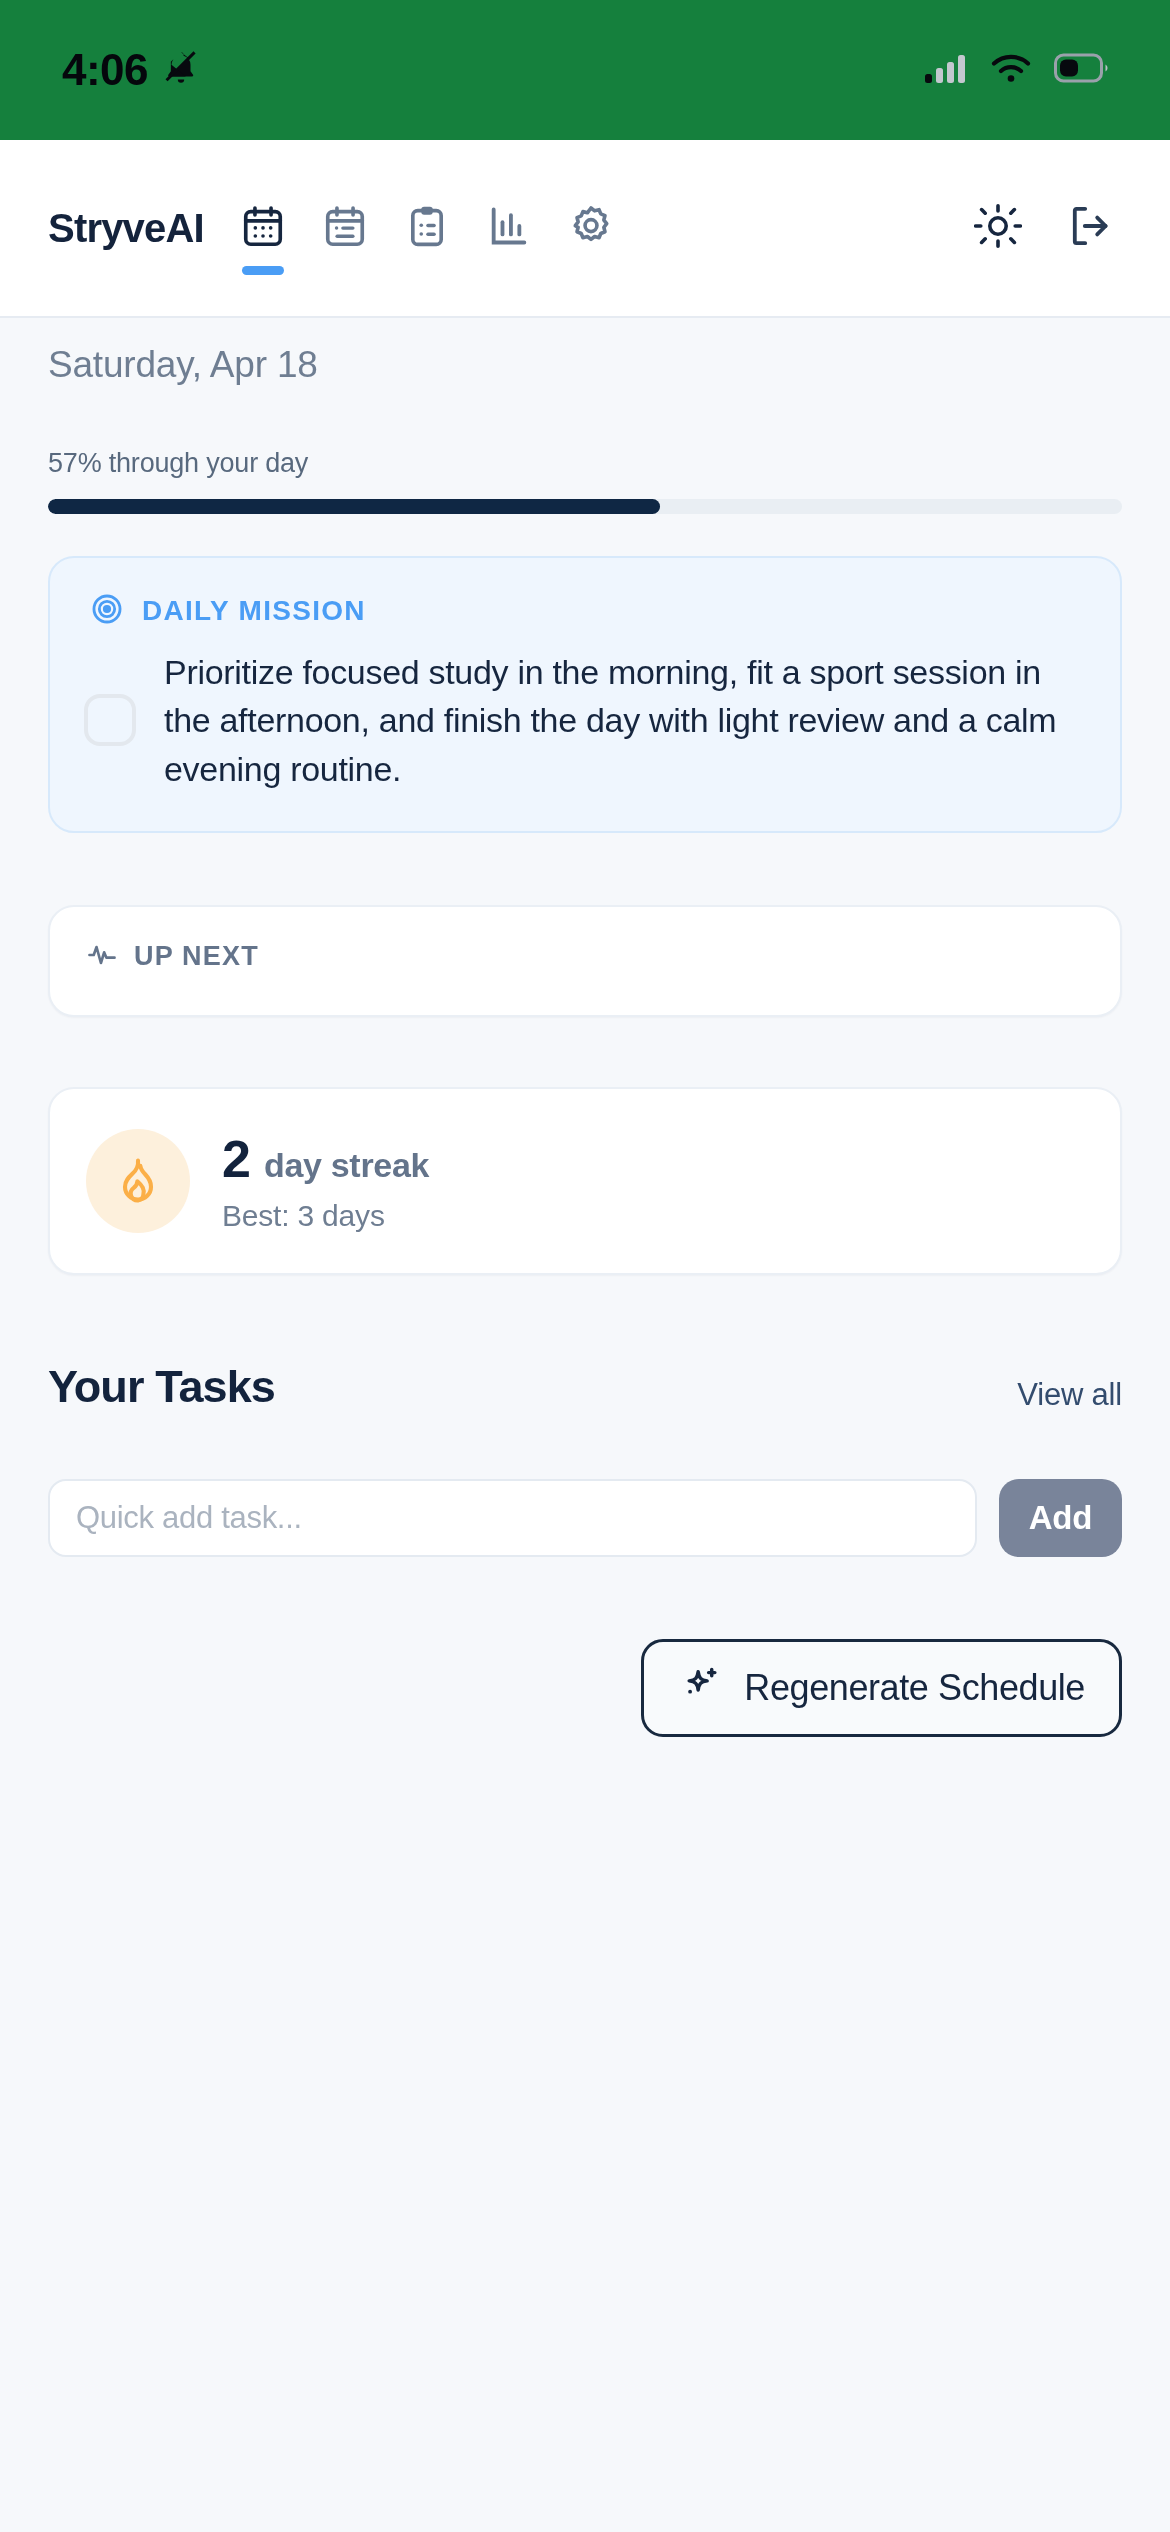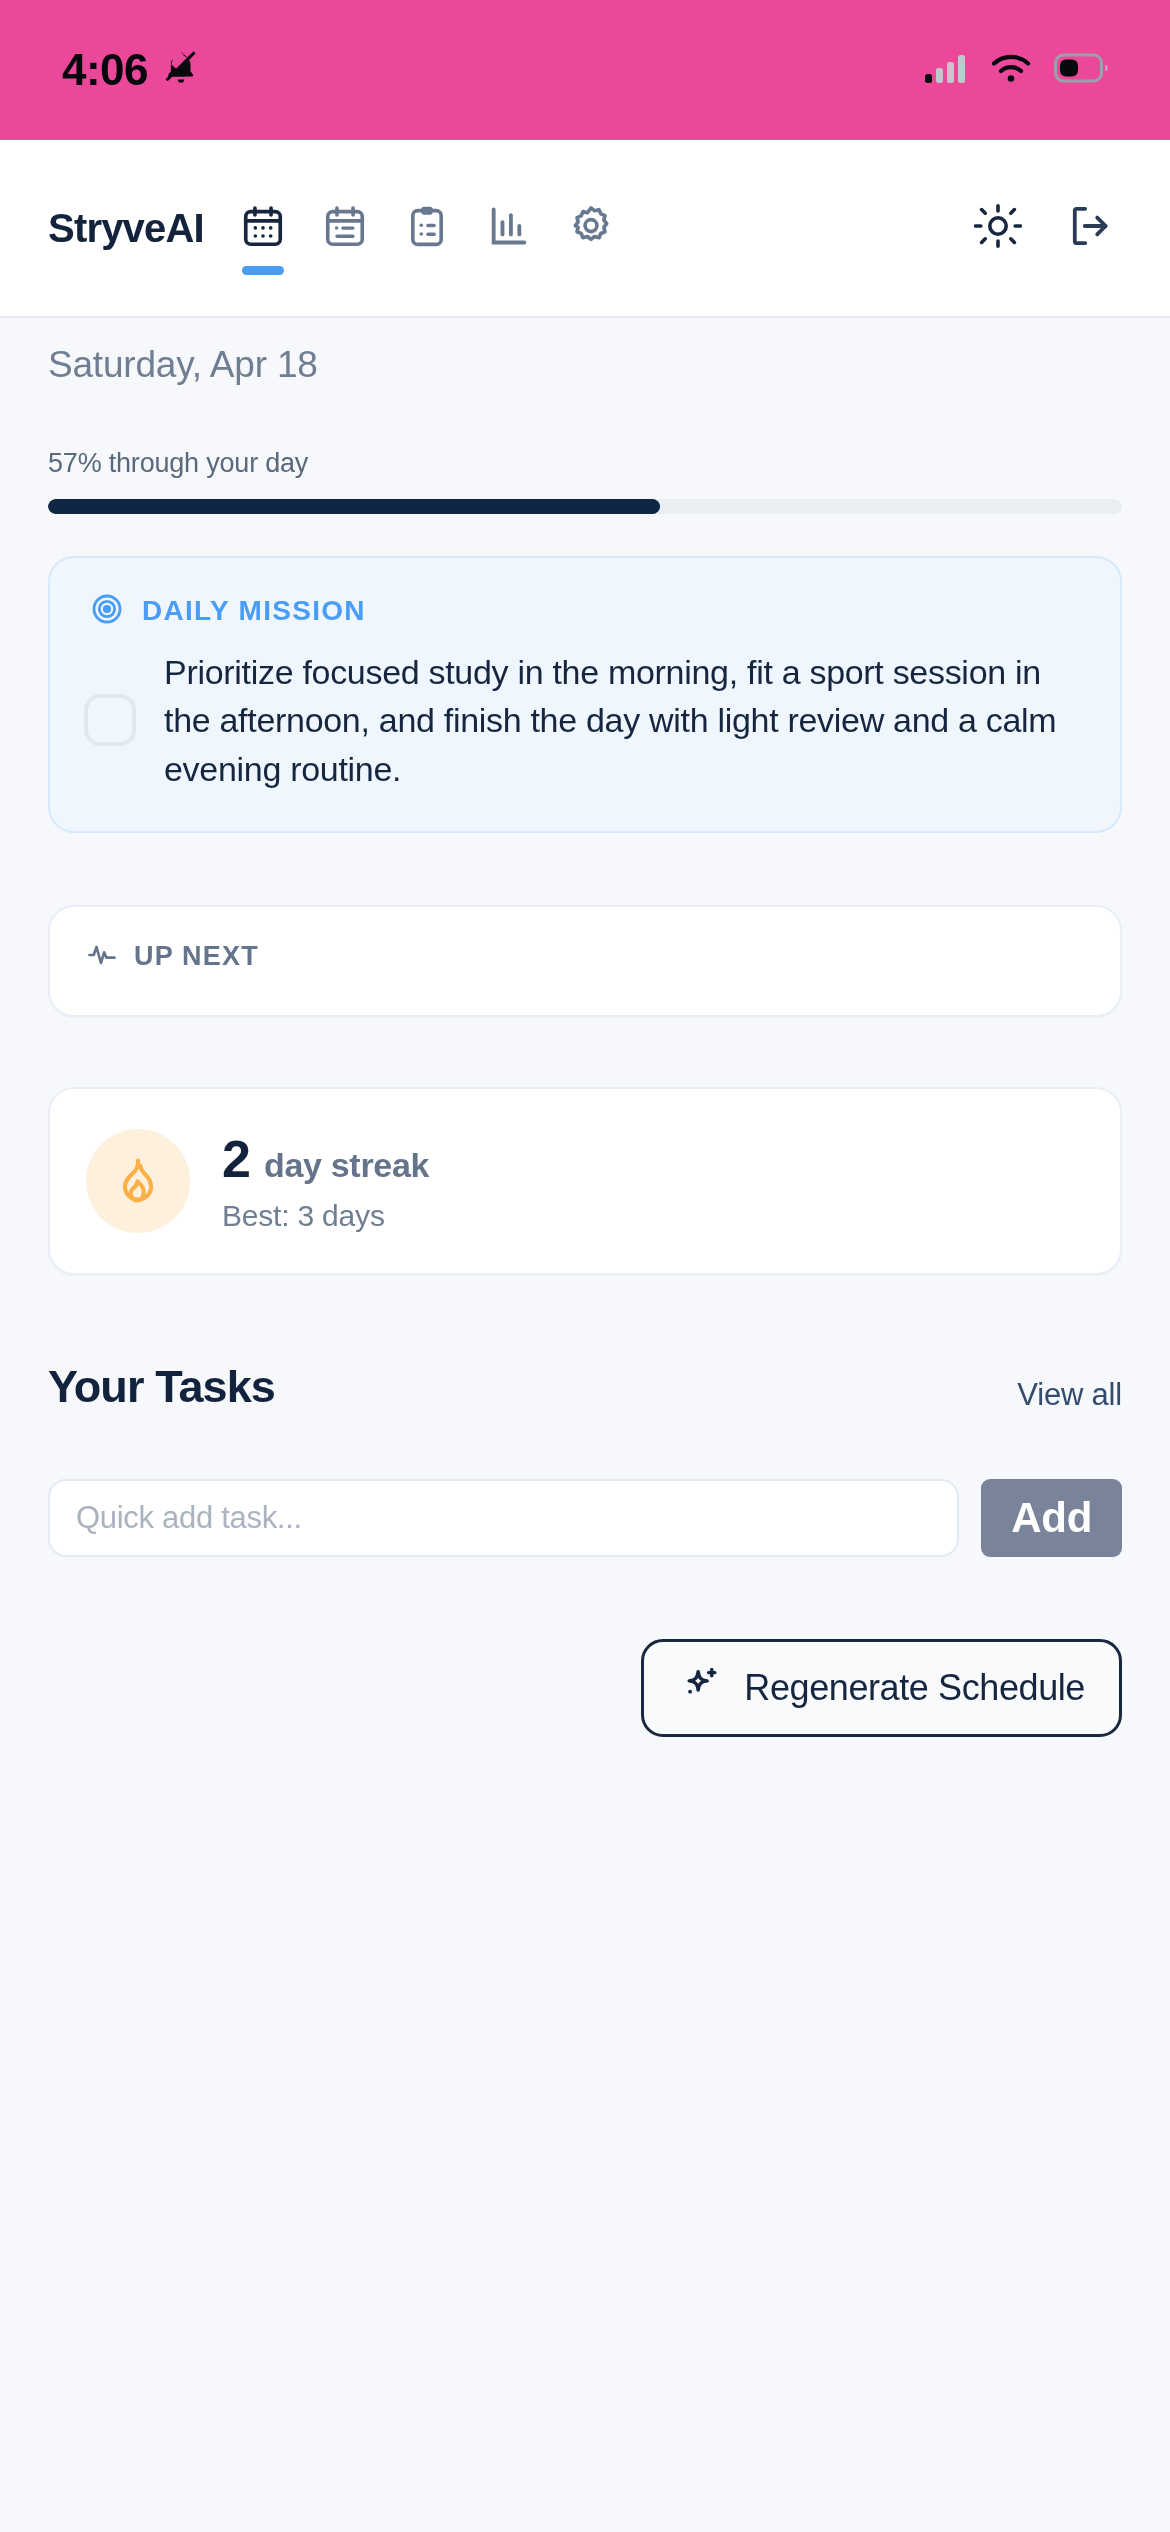--- a/index.html
+++ b/index.html
@@ -6,21 +6,21 @@
   html, body {
     width: 1170px; height: 2532px;
     background: #f6f8fb;
     font-family: "Liberation Sans", sans-serif;
     -webkit-font-smoothing: antialiased;
   }
   .screen { position: relative; width: 1170px; height: 2532px; overflow: hidden; background: #f6f8fb; }
 
   
   .statusbar {
-    height: 140px; background: #ec4899;
+    height: 140px; background: #15803d;
     display: flex; align-items: center; justify-content: space-between;
     padding: 0 60px 0 62px;
   }
   .sb-left { display: flex; align-items: center; gap: 14px; }
   .sb-time { font-size: 44px; font-weight: 600; color: #05070c; letter-spacing: -0.5px; }
   .sb-right { display: flex; align-items: center; gap: 22px; }
 
   
   .header {
     height: 178px; background: #ffffff; border-bottom: 2px solid #e6ebf2;
@@ -97,22 +97,22 @@
   .tasks-viewall { font-size: 31px; color: #334c6e; letter-spacing: -0.2px; }
 
   .quickadd { display: flex; align-items: center; gap: 22px; margin-top: 66px; }
   .quickadd-input {
     flex: 1 1 auto; height: 78px; border-radius: 18px; border: 2px solid #e4eaf1;
     background: #ffffff; padding: 0 26px; font-size: 31px; color: #13233d;
     font-family: "Liberation Sans", sans-serif; outline: none; letter-spacing: -0.3px;
   }
   .quickadd-input::placeholder { color: #aab3bf; }
   .quickadd-btn {
-    flex: 0 0 auto; height: 78px; padding: 0 30px; border-radius: 9px; border: none;
-    background: #79849a; color: #ffffff; font-size: 42px; font-weight: 600;
+    flex: 0 0 auto; height: 78px; padding: 0 30px; border-radius: 20px; border: none;
+    background: #79849a; color: #ffffff; font-size: 33px; font-weight: 600;
     font-family: "Liberation Sans", sans-serif; letter-spacing: -0.3px; cursor: pointer;
   }
 
   .regen-wrap { display: flex; justify-content: flex-end; margin-top: 82px; }
   .regen-btn {
     display: flex; align-items: center; gap: 22px;
     height: 98px; padding: 0 34px; border-radius: 22px;
     border: 3px solid #18293f; background: #f8fafc; cursor: pointer;
   }
   .regen-label { font-size: 36px; color: #16263f; letter-spacing: -0.4px; font-family: "Liberation Sans", sans-serif; }

